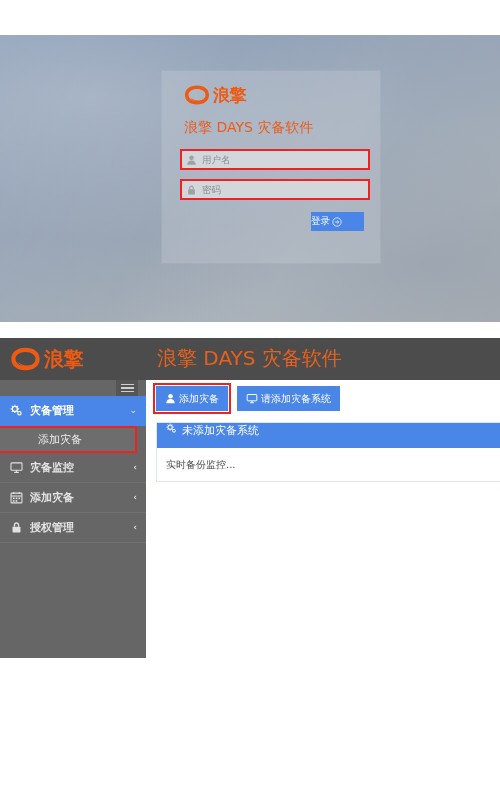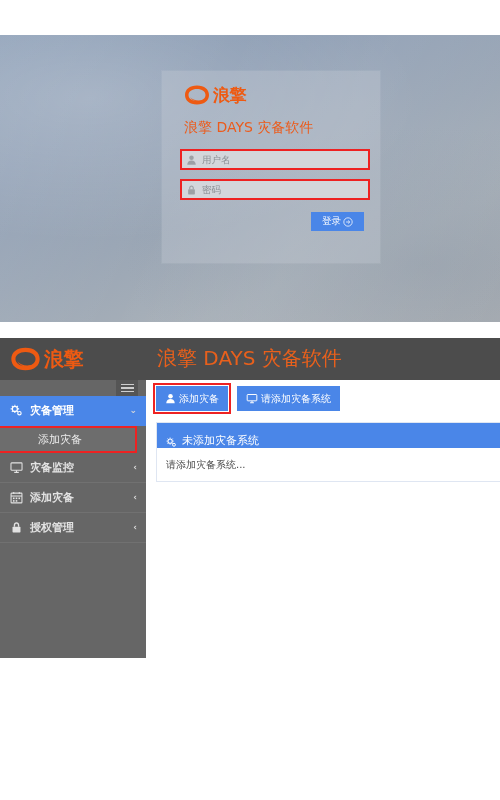--- a/index.html
+++ b/index.html
@@ -111,21 +111,20 @@
     position: absolute;
     left: 149px;
     top: 141px;
     width: 53px;
     height: 19px;
     background: #4a86e8;
     color: #ffffff;
     font-size: 9.5px;
     display: flex;
     align-items: center;
-    justify-content: center;
     gap: 2px;
     font-family: "DejaVu Sans", "Liberation Sans", sans-serif;
     border: none;
     cursor: pointer;
     padding: 0;
   }
   .login-button svg { flex: none; }
 
   
   #app-screenshot {
@@ -299,21 +298,21 @@
     background: #ffffff;
     border: 1px solid #dfe6f2;
     border-right: none;
   }
   .panel-head {
     height: 25px;
     background: #4a86e8;
     color: #ffffff;
     font-size: 11px;
     display: flex;
-    align-items: flex-end;
+    align-items: flex-start;
     padding-left: 9px;
     gap: 5px;
     font-family: "DejaVu Sans", "Liberation Sans", sans-serif;
   }
   .panel-body {
     min-height: 33px;
     display: flex;
     align-items: center;
     padding-left: 9px;
     font-size: 10px;
@@ -472,18 +471,18 @@
     <div class="panel">
       <div class="panel-head">
         <svg width="11" height="11" viewBox="0 0 16 16">
           <circle cx="6" cy="6" r="3.1" fill="none" stroke="#ffffff" stroke-width="1.5"></circle>
           <circle cx="11.6" cy="11.3" r="2.1" fill="none" stroke="#ffffff" stroke-width="1.4"></circle>
           <path d="M6 0.8 V2.3 M6 9.7 V11.2 M0.8 6 H2.3 M9.7 6 H11.2 M2.3 2.3 L3.4 3.4 M8.6 8.6 L9.7 9.7 M9.7 2.3 L8.6 3.4 M3.4 8.6 L2.3 9.7" stroke="#ffffff" stroke-width="1.3"></path>
         </svg>
         <span>未添加灾备系统</span>
       </div>
       <div class="panel-body">
-        <span>请添加灾备系统...</span>
+        <span>实时备份监控...</span>
       </div>
     </div>
 
   </div>
 </div>
 
 </body></html>

